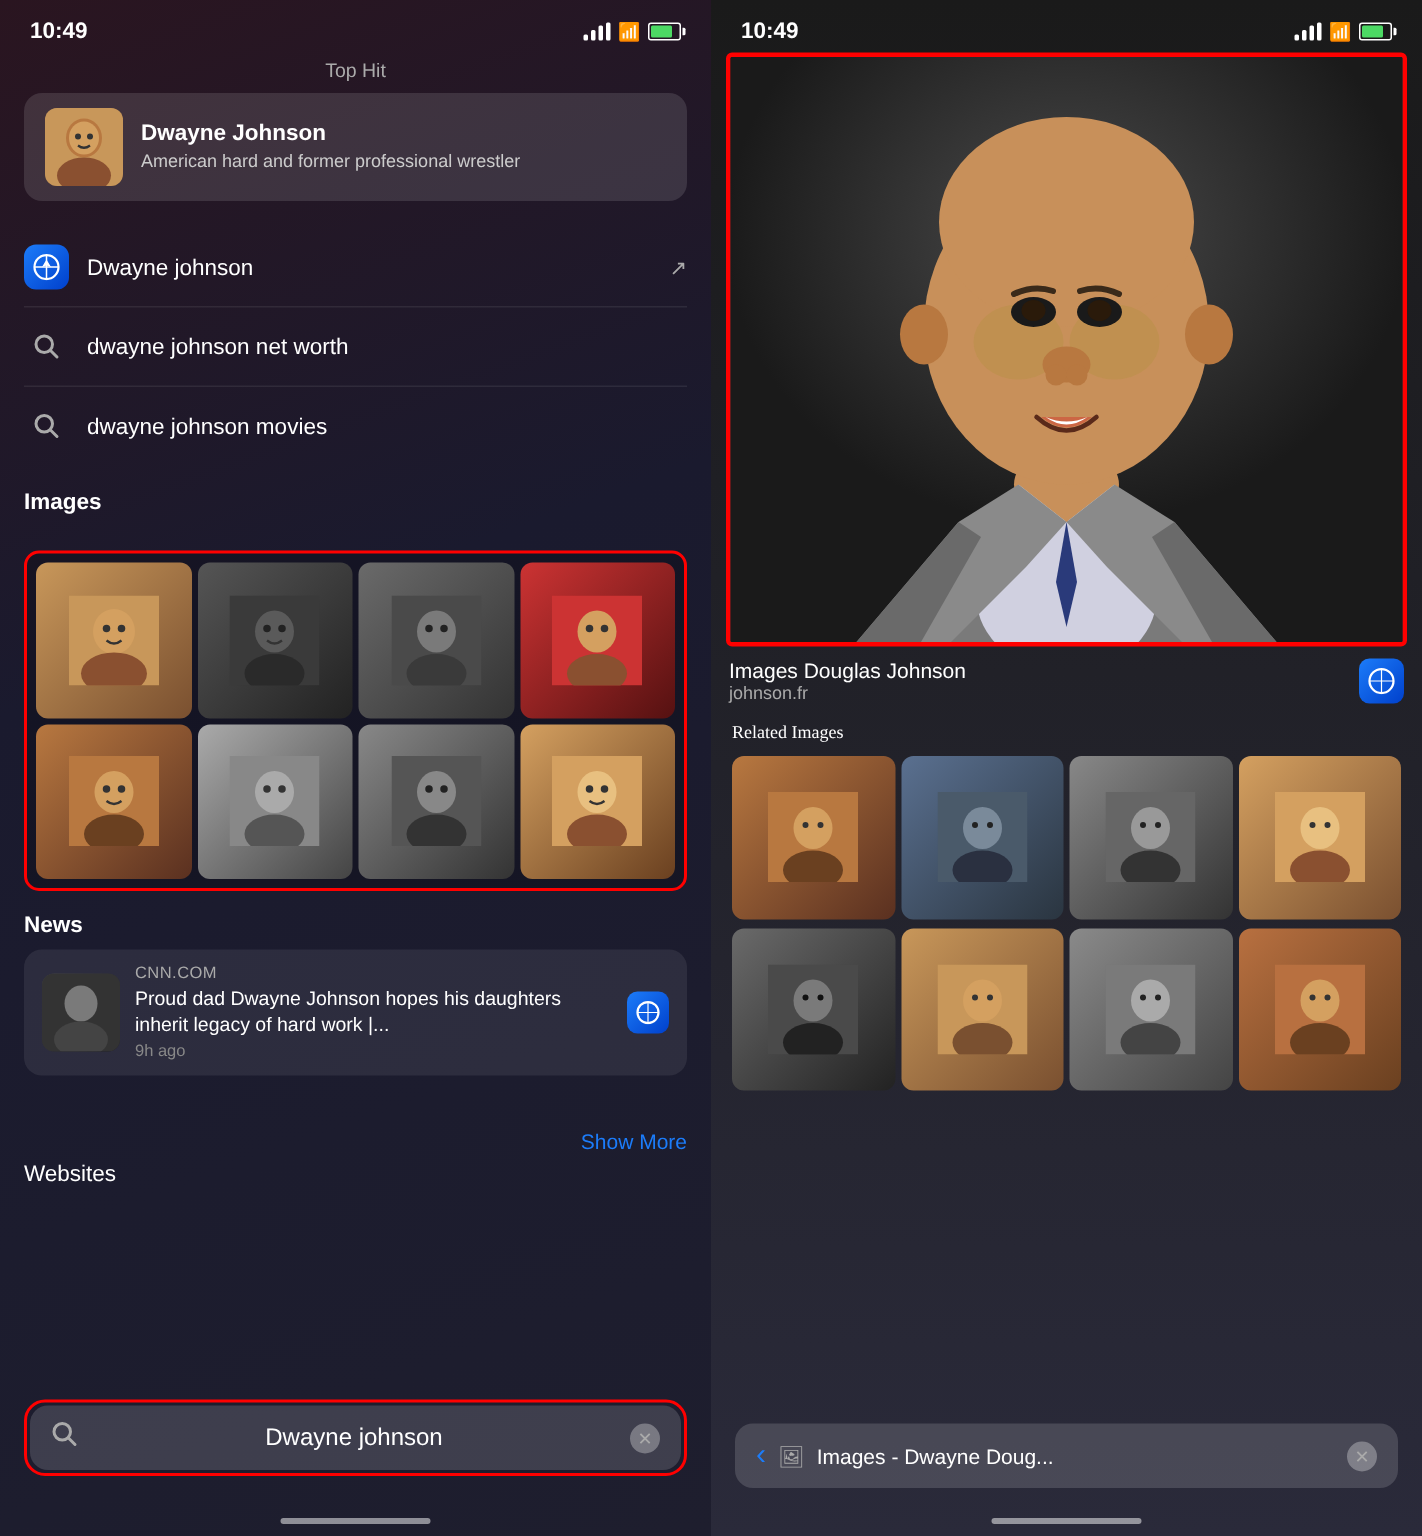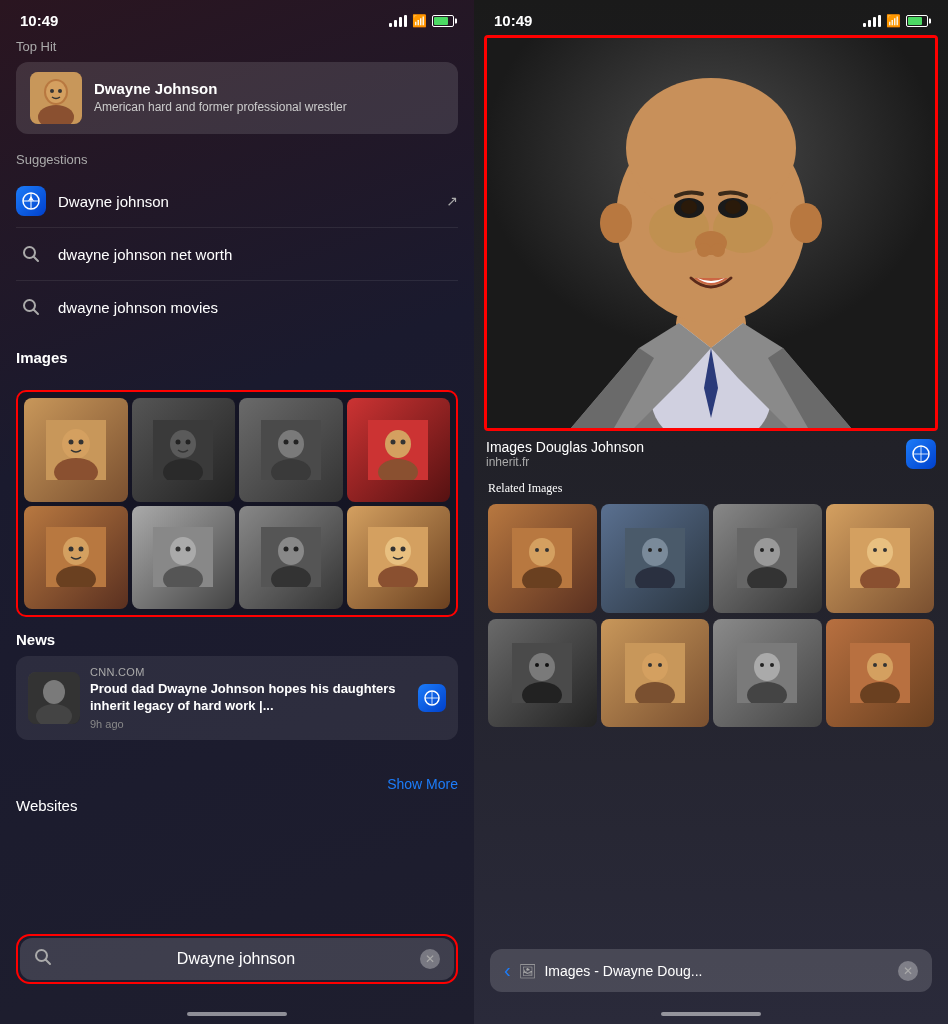--- a/index.html
+++ b/index.html
@@ -105,20 +105,21 @@
       padding: 0 16px;
     }
 
     
     .section-label {
       font-size: 13px;
       color: #aaa;
       font-weight: 400;
       margin-bottom: 8px;
       margin-top: 4px;
+      text-align: center;
     }
 
     .top-hit-card {
       background: rgba(255,255,255,0.12);
       border-radius: 12px;
       padding: 10px 14px;
       display: flex;
       align-items: center;
       gap: 12px;
       margin-bottom: 18px;
@@ -291,21 +292,21 @@
       font-size: 11px;
       color: #aaa;
       text-transform: uppercase;
       letter-spacing: 0.3px;
       margin-bottom: 3px;
     }
 
     .news-title {
       font-size: 13px;
       color: white;
-      font-weight: 700;
+      font-weight: 400;
       line-height: 1.3;
       margin-bottom: 3px;
     }
 
     .news-time {
       font-size: 11px;
       color: #888;
     }
 
     .news-safari-btn {
@@ -584,21 +585,20 @@
           <circle cx="30" cy="19" r="2" fill="#333"></circle>
           <path d="M22 25 Q26 28 30 25" stroke="#333" stroke-width="1.5" fill="none"></path>
         </svg>
       </div>
       <div class="top-hit-info">
         <h3>Dwayne Johnson</h3>
         <p>American hard and former professional wrestler</p>
       </div>
     </div>
 
-    <div class="section-label">Suggestions</div>
     <div class="suggestions-section">
       <div class="suggestion-item">
         <div class="suggestion-icon safari-icon-bg">
           <svg width="18" height="18" viewBox="0 0 18 18">
             <circle cx="9" cy="9" r="8" stroke="white" stroke-width="1.5" fill="none"></circle>
             <line x1="9" y1="1" x2="9" y2="17" stroke="white" stroke-width="1"></line>
             <line x1="1" y1="9" x2="17" y2="9" stroke="white" stroke-width="1"></line>
             <polygon points="9,4 12,9 9,8 6,9" fill="white"></polygon>
           </svg>
         </div>
@@ -858,21 +858,21 @@
 
         <path d="M87 390 L130 390 L170 320 L155 310Z" fill="#6a6a6a"></path>
         <path d="M367 390 L324 390 L284 320 L299 310Z" fill="#6a6a6a"></path>
       </svg>
     </div>
   </div>
 
   <div class="image-caption-row">
     <div class="image-caption-info">
       <span class="image-name">Images Douglas Johnson</span>
-      <span class="image-source">inherit.fr</span>
+      <span class="image-source">johnson.fr</span>
     </div>
     <div class="safari-btn-small">
       <svg width="18" height="18" viewBox="0 0 18 18">
         <circle cx="9" cy="9" r="8" stroke="white" stroke-width="1.5" fill="none"></circle>
         <line x1="9" y1="1" x2="9" y2="17" stroke="white" stroke-width="0.8"></line>
         <line x1="1" y1="9" x2="17" y2="9" stroke="white" stroke-width="0.8"></line>
       </svg>
     </div>
   </div>
 

